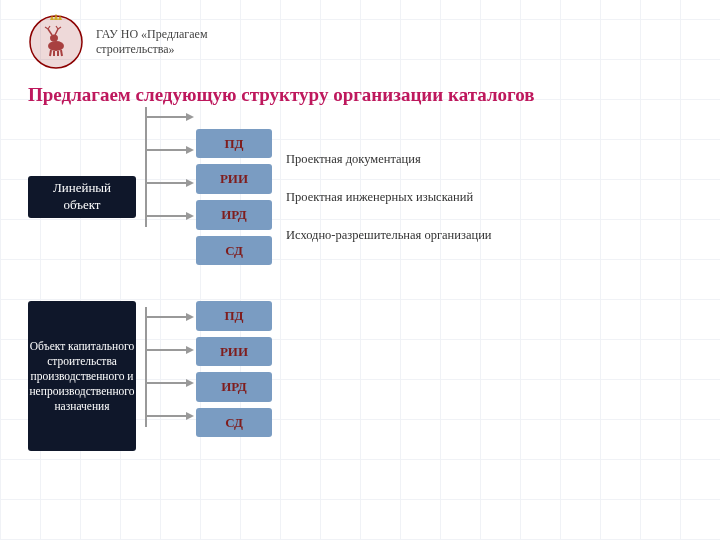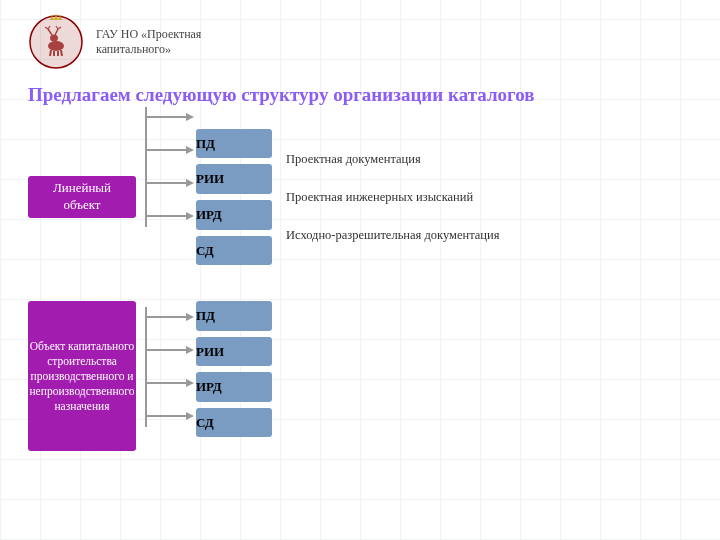--- a/index.html
+++ b/index.html
@@ -40,41 +40,41 @@
       width: 56px;
       height: 56px;
       margin-right: 12px;
       flex-shrink: 0;
     }
 
     
     .page-title {
       font-size: 19px;
       font-weight: bold;
-      color: #8b5cf6;
+      color: #be185d;
       margin-bottom: 22px;
       line-height: 1.2;
     }
 
     
     .diagram-section {
       display: flex;
       flex-direction: column;
       gap: 18px;
     }
 
     .diagram-row {
       display: flex;
       align-items: flex-start;
       gap: 0;
     }
 
     
     .left-box {
-      background: #a21caf;
+      background: #0f172a;
       color: #fff;
       font-size: 12px;
       font-weight: normal;
       text-align: center;
       padding: 8px 10px;
       border-radius: 3px;
       min-width: 108px;
       width: 108px;
       display: flex;
       align-items: center;
@@ -90,24 +90,24 @@
 
     
     .center-items {
       display: flex;
       flex-direction: column;
       gap: 6px;
     }
 
     .center-box {
       background: #6b8cba;
-      color: #000000;
+      color: #7f1d1d;
       font-size: 13px;
       font-weight: bold;
-      text-align: left;
+      text-align: center;
       padding: 7px 0;
       border-radius: 3px;
       width: 76px;
       line-height: 1.2;
     }
 
     
     .right-labels {
       display: flex;
       flex-direction: column;
@@ -157,22 +157,22 @@
         <line x1="-2" y1="9" x2="-2" y2="14" stroke="#8b0000" stroke-width="2"></line>
         <line x1="2" y1="9" x2="2" y2="14" stroke="#8b0000" stroke-width="2"></line>
         <line x1="5" y1="8" x2="6" y2="14" stroke="#8b0000" stroke-width="2"></line>
       </g>
 
       <g transform="translate(28,6)" fill="#c8a000" opacity="0.8">
         <polygon points="-6,0 -4,-5 -2,0 0,-7 2,0 4,-5 6,0"></polygon>
       </g>
     </svg>
     <div>
-      <div style="font-size:12px;color:#444;">ГАУ НО «Проектная</div>
-      <div style="font-size:12px;color:#444;">капитального»</div>
+      <div style="font-size:12px;color:#444;">ГАУ НО «Предлагаем</div>
+      <div style="font-size:12px;color:#444;">строительства»</div>
     </div>
   </div>
 
   <div class="page-title">Предлагаем следующую структуру организации каталогов</div>
 
   <div class="diagram-section">
 
     <div class="diagram-row" style="align-items:center;">
 
       <div class="left-box" style="height:42px;font-size:13px;font-weight:normal;">Линейный объект</div>
@@ -197,21 +197,21 @@
       <div class="center-items">
         <div class="center-box" style="background:#7a9cc2;">ПД</div>
         <div class="center-box" style="background:#7a9cc2;">РИИ</div>
         <div class="center-box" style="background:#7a9cc2;">ИРД</div>
         <div class="center-box" style="background:#7a9cc2;">СД</div>
       </div>
 
       <div class="right-labels">
         <div class="right-label">Проектная документация</div>
         <div class="right-label">Проектная инженерных изысканий</div>
-        <div class="right-label">Исходно-разрешительная документация</div>
+        <div class="right-label">Исходно-разрешительная организации</div>
       </div>
     </div>
 
     <div class="diagram-row" style="align-items:center;margin-top:4px;">
 
       <div class="left-box tall" style="min-height:150px;font-size:11.5px;width:108px;">
         <span>Объект капитального строительства производственного и непроизводственного назначения</span>
       </div>
 
       <svg width="60" height="160" style="flex-shrink:0;margin-top:-5px;">

